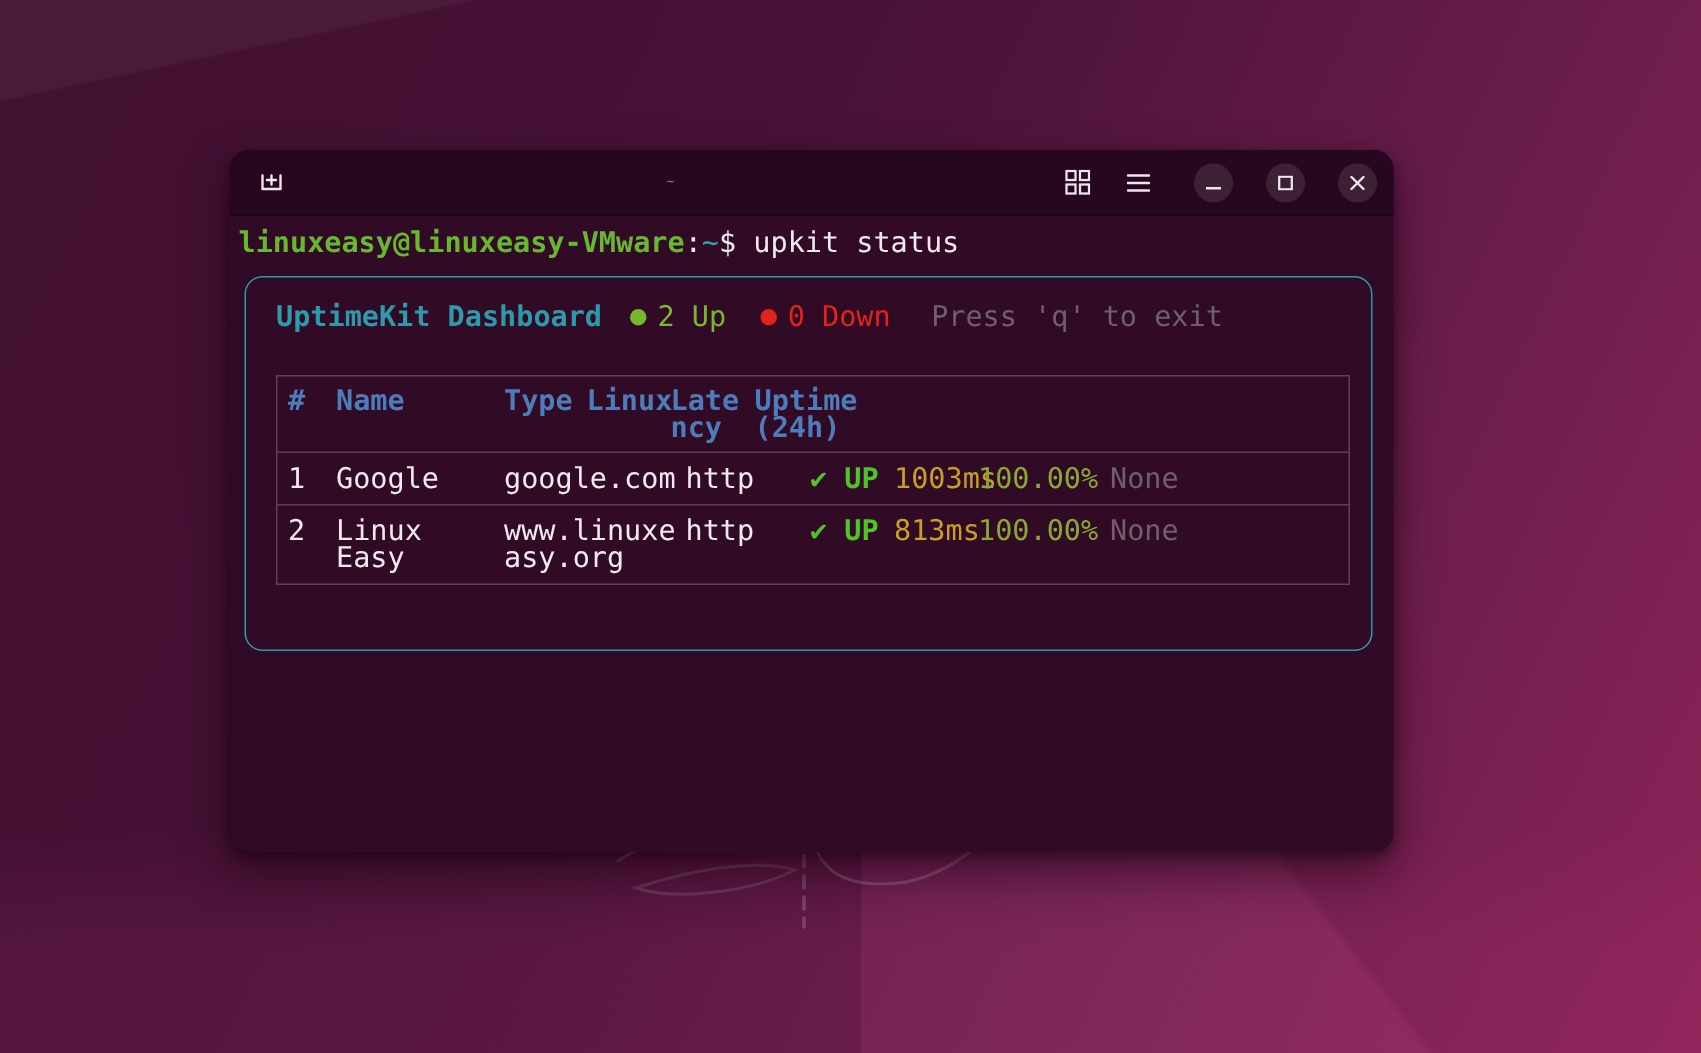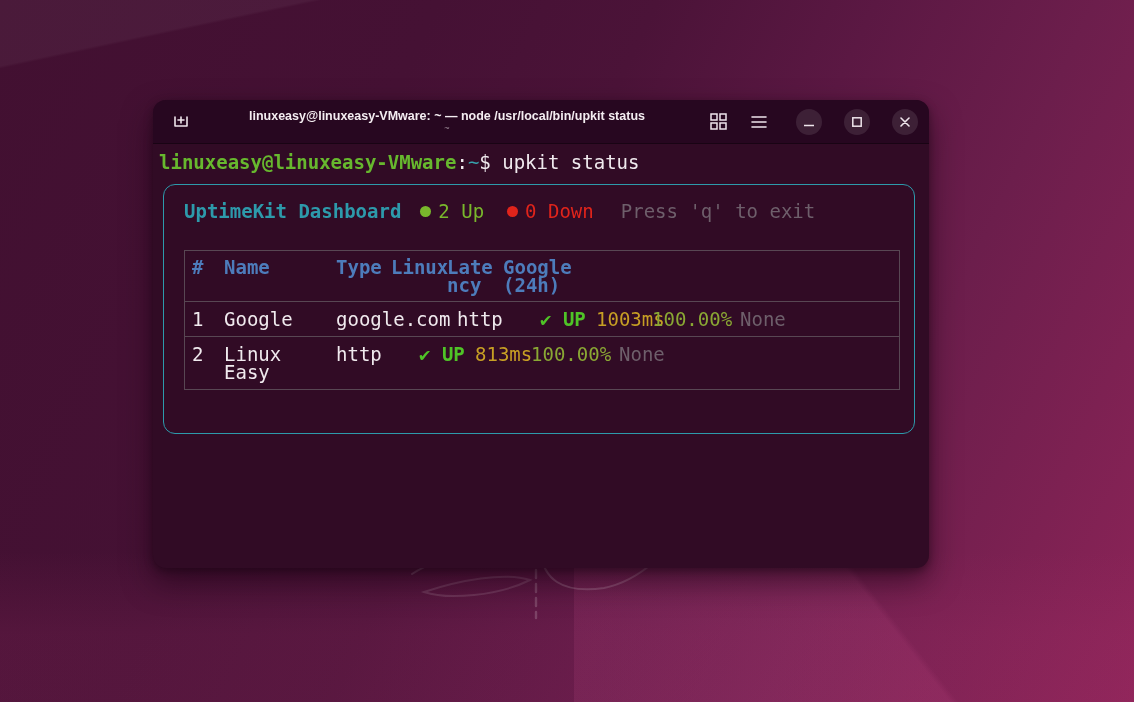--- a/index.html
+++ b/index.html
@@ -111,21 +111,20 @@
 
 <div class="window">
   <div class="titlebar">
     <div class="tb-btn">
       <svg class="icon-svg" width="18" height="16" viewBox="0 0 18 16">
         <path d="M3 3 v9 M3 12 h12 M15 3 v9" fill="none" stroke="#efe5ec" stroke-width="1.6" stroke-linecap="round"></path>
         <path d="M9 3 v6 M6 6 h6" fill="none" stroke="#efe5ec" stroke-width="1.6" stroke-linecap="round"></path>
       </svg>
     </div>
     <div class="title-wrap">
-      <div class="title">linuxeasy@linuxeasy-VMware: ~ — node /usr/local/bin/upkit status</div>
       <div class="subtitle">~</div>
     </div>
     <div class="tb-right">
       <div class="tb-btn" style="width:28px">
         <svg class="icon-svg" width="17" height="17" viewBox="0 0 17 17">
           <g fill="none" stroke="#efe5ec" stroke-width="1.5">
             <rect x="1" y="1" width="6" height="6"></rect>
               <rect x="10" y="1" width="6" height="6"></rect>
             <rect x="1" y="10" width="6" height="6"></rect>
               <rect x="10" y="10" width="6" height="6"></rect>
@@ -170,37 +169,38 @@
         <span class="exit-hint">Press 'q' to exit</span>
       </div>
 
       <div class="status-table">
         <div class="t-sec head">
           <span class="c-num">#</span>
           <span class="c-name">Name</span>
           <span class="c-type">Type</span>
           <span class="c-stat">Linux</span>
           <span class="c-lat hdr">Latency</span>
-          <span class="c-up">Google (24h)</span>
+          <span class="c-up">Uptime (24h)</span>
         </div>
 
         <div class="t-sec">
           <span class="c-num">1</span>
           <span class="c-name">Google</span>
           <span class="c-url">google.com</span>
           <span class="c-type">http</span>
           <span class="c-stat v-status"><span>✔</span> <span>UP</span></span>
           <span class="c-lat v-lat">1003ms</span>
           <span class="c-up v-up">100.00%</span>
           <span class="c-last v-none">None</span>
         </div>
 
         <div class="t-sec">
           <span class="c-num">2</span>
           <span class="c-name">Linux Easy</span>
+          <span class="c-url">www.linuxeasy.org</span>
           <span class="c-type">http</span>
           <span class="c-stat v-status"><span>✔</span> <span>UP</span></span>
           <span class="c-lat v-lat">813ms</span>
           <span class="c-up v-up">100.00%</span>
           <span class="c-last v-none">None</span>
         </div>
       </div>
     </div>
   </div>
 </div>

